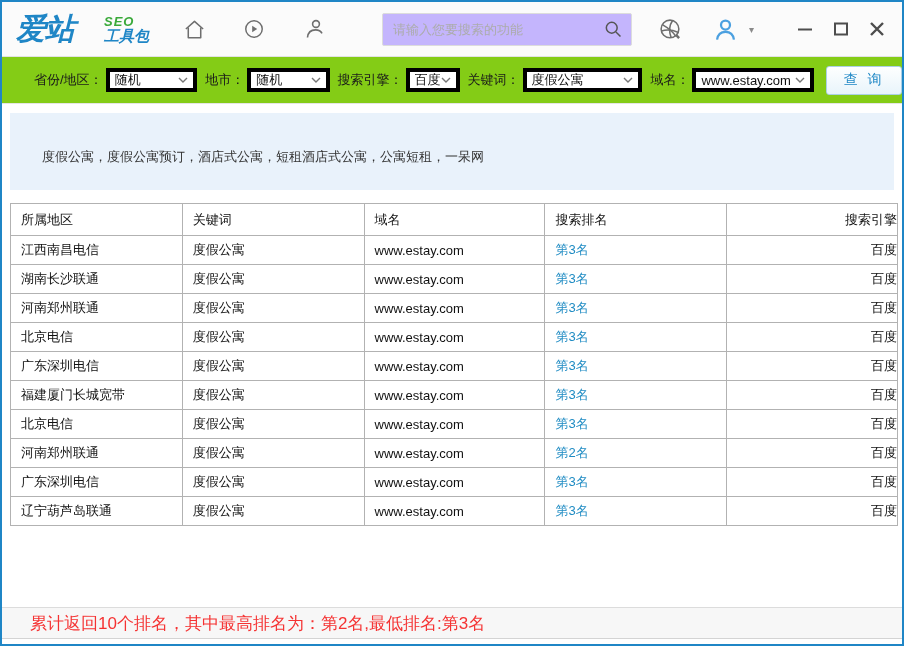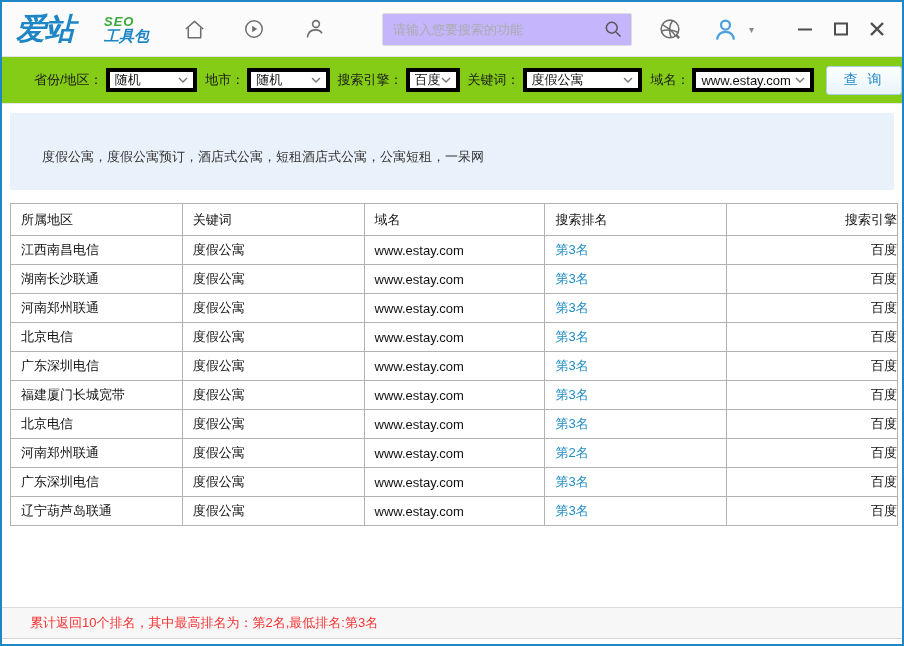--- a/index.html
+++ b/index.html
@@ -45,21 +45,21 @@
   .results td{height:29px;padding-left:10px;border:1px solid #b2b2b2;}
   .results .c-region{width:172px;margin-left:24px;}
   .results .c-keyword{width:182px;}
   .results .c-domain{width:181px;}
   .results .c-rank{width:182px;}
   .results .c-engine{width:171px;text-align:right;}
   .rank-link{color:var(--link);cursor:pointer;text-decoration:none;}
 
   
   .statusbar{position:absolute;left:0;right:0;bottom:5px;height:32px;background:#f7f7f7;border-top:1px solid #dcdcdc;border-bottom:1px solid #d4d4d4;display:flex;align-items:center;padding-left:28px;}
-  .status-text{font-size:13px;color:var(--status-red);}
+  .status-text{font-size:17px;color:var(--status-red);}
 </style>
 </head>
 <body>
 
 <div class="window">
 
   <div class="titlebar">
     <div class="logo">
       <span class="logo-cn">爱站</span>
       <span class="logo-stack">

